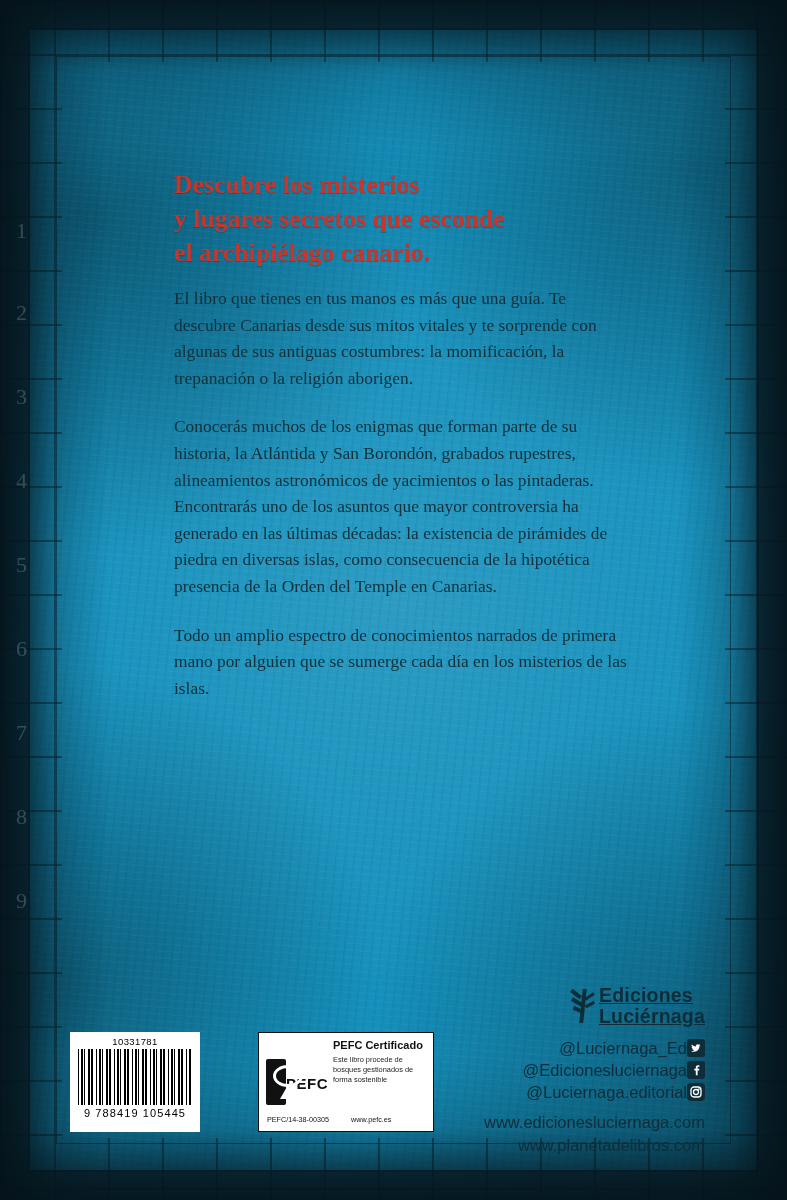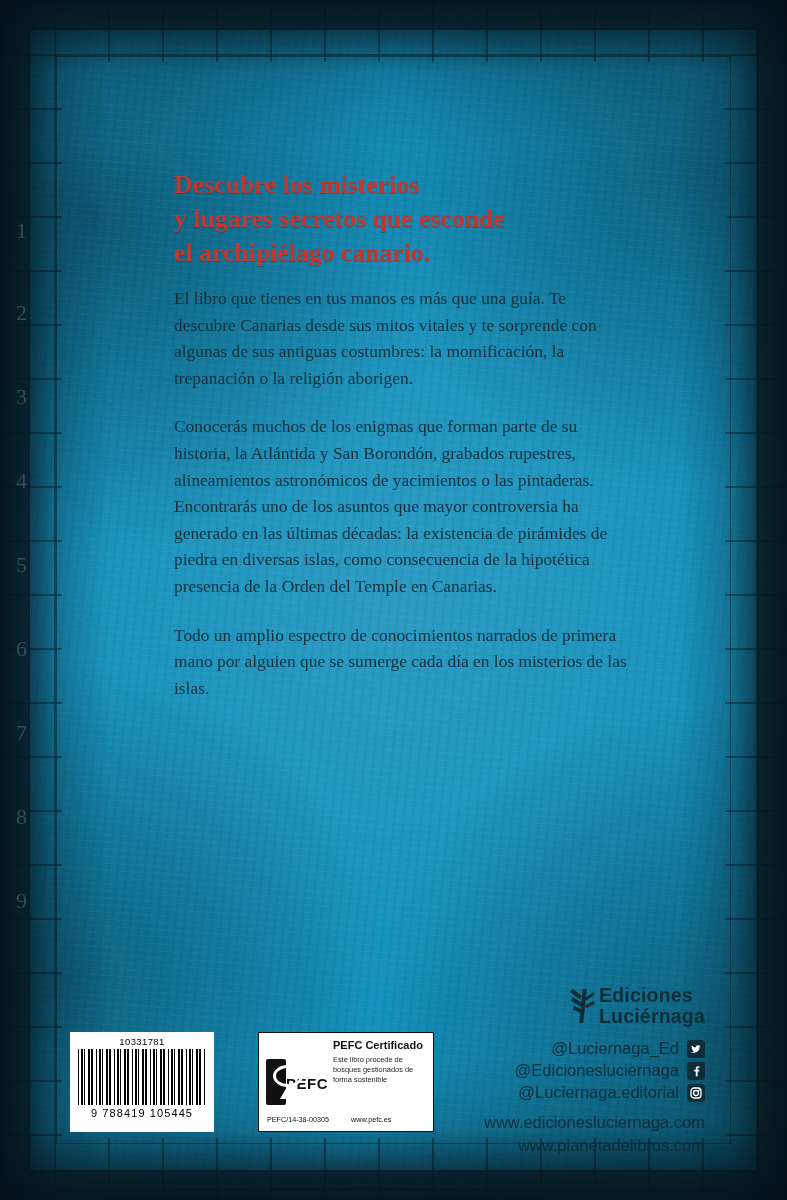--- a/index.html
+++ b/index.html
@@ -119,21 +119,21 @@
   .body-copy p {
     margin: 0 0 22px 0;
   }
   .body-copy p:last-child { margin-bottom: 0; }
 
   
   .barcode-box {
     position: absolute;
     left: 70px;
     top: 1032px;
-    width: 144px;
+    width: 130px;
     height: 100px;
     background: #fff;
     padding: 4px 6px 4px;
     box-sizing: border-box;
     text-align: center;
   }
   .barcode-num-top {
     font-family: "Liberation Sans", sans-serif;
     font-size: 9.5px;
     color: #000;
@@ -252,20 +252,21 @@
     width: 260px;
     text-align: right;
     color: #0f2d39;
   }
   .pub-logo-row {
     display: flex;
     align-items: center;
     justify-content: flex-end;
     gap: 3px;
     margin-bottom: 12px;
+    text-decoration: underline;
   }
   .firefly {
     width: 26px; height: 34px;
     position: relative;
     flex: none;
   }
   .firefly i {
     position: absolute;
     background: #0f2d39;
     display: block;
@@ -280,23 +281,23 @@
     font-family: "Liberation Sans", sans-serif;
     font-weight: bold;
     font-size: 19.5px;
     line-height: 21px;
     color: #0f2d39;
     text-align: left;
     letter-spacing: .2px;
   }
   .social-row {
     display: flex;
-    align-items: center;
+    align-items: flex-start;
     justify-content: flex-end;
-    gap: 8px;
+    gap: 0;
     margin-bottom: 3px;
   }
   .social-row .txt {
     font-family: "Liberation Sans", sans-serif;
     font-size: 16.5px;
     color: #0f2d39;
   }
   .sicon {
     width: 18px; height: 18px;
     flex: none;

